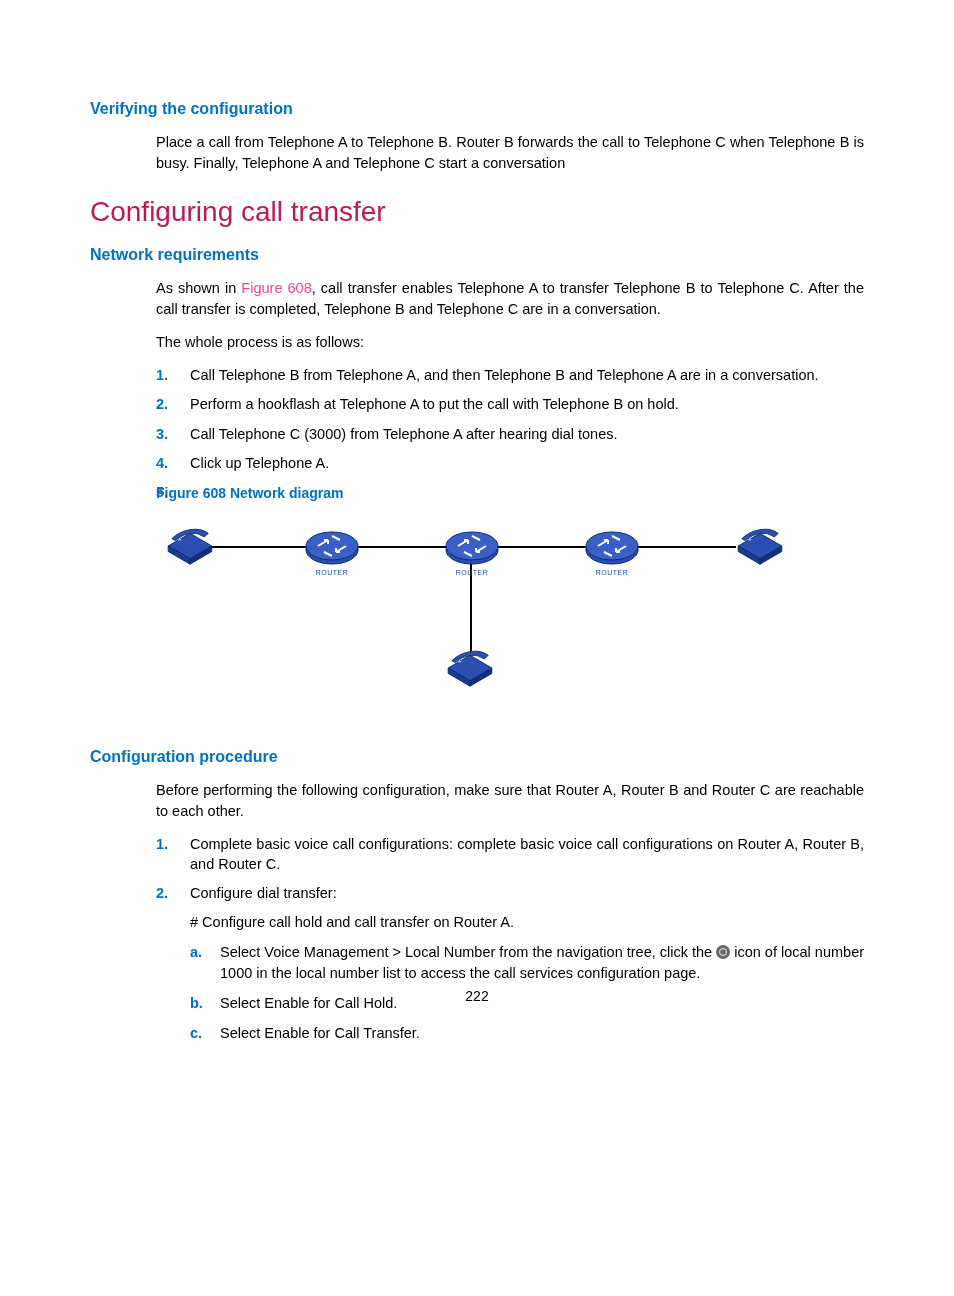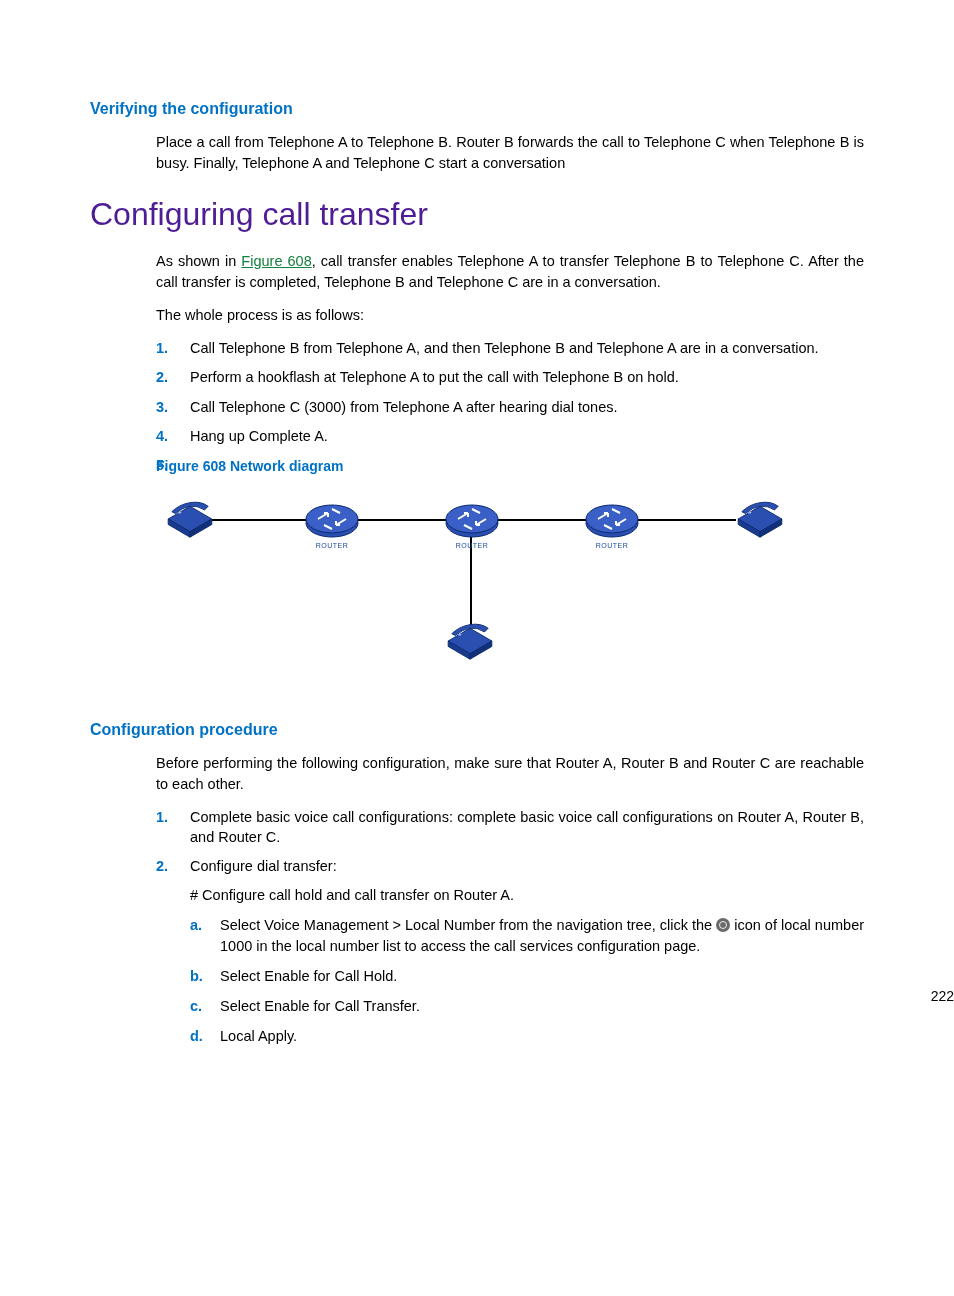--- a/index.html
+++ b/index.html
@@ -16,23 +16,23 @@
     padding: 100px 90px 40px 90px;
     position: relative;
   }
   .h3 {
     color: #0072c6;
     font-weight: bold;
     font-size: 16px;
     margin: 0 0 14px 0;
   }
   .h1 {
-    color: #4c1d95;
+    color: #be185d;
     font-weight: 300;
-    font-size: 32px;
+    font-size: 28px;
     margin: 22px 0 18px 0;
     font-family: "Futura", "Trebuchet MS", Arial, sans-serif;
   }
   .body-block {
     margin-left: 66px;
     font-size: 14.5px;
     line-height: 1.45;
     text-align: justify;
   }
   .para {
@@ -74,30 +74,29 @@
     color: #0072c6;
     font-weight: bold;
   }
   .fig-caption {
     color: #0072c6;
     font-weight: bold;
     font-size: 14px;
     margin: 8px 0 14px 0;
   }
   .link {
-    color: #15803d;
-    text-decoration: underline;
+    color: #ec4899;
   }
   .bold { font-weight: normal; }
   .pagenum {
     position: absolute;
     bottom: 40px;
     left: 0;
     width: 100%;
-    text-align: right;
+    text-align: center;
     font-size: 14px;
   }
 
   
   .diagram {
     margin: 0 0 30px 0;
     position: relative;
     height: 200px;
     width: 640px;
   }
@@ -178,31 +177,32 @@
 
 <div class="page">
 
   <div class="h3">Verifying the configuration</div>
   <div class="body-block">
     <p class="para">Place a call from Telephone A to Telephone B. Router B forwards the call to Telephone C when Telephone B is busy. Finally, Telephone A and Telephone C start a conversation</p>
   </div>
 
   <div class="h1">Configuring call transfer</div>
 
+  <div class="h3">Network requirements</div>
   <div class="body-block">
     <p class="para">
       <span>As shown in </span><span class="link">Figure 608</span><span>, call transfer enables Telephone A to transfer Telephone B to Telephone C. After the call transfer is completed, Telephone B and Telephone C are in a conversation.</span>
     </p>
     <p class="para">The whole process is as follows:</p>
 
     <ol class="num">
       <li><span class="marker">1.</span><span>Call Telephone B from Telephone A, and then Telephone B and Telephone A are in a conversation.</span></li>
       <li><span class="marker">2.</span><span>Perform a hookflash at Telephone A to put the call with Telephone B on hold.</span></li>
       <li><span class="marker">3.</span><span>Call Telephone C (3000) from Telephone A after hearing dial tones.</span></li>
-      <li><span class="marker">4.</span><span>Hang up Complete A.</span></li>
+      <li><span class="marker">4.</span><span>Click up Telephone A.</span></li>
       <li><span class="marker">5.</span></li>
     </ol>
 
     <div class="fig-caption">Figure 608 Network diagram</div>
 
     <div class="diagram">
 
       <div class="hline" style="left:50px; top:28px; width:100px;"></div>
       <div class="hline" style="left:200px; top:28px; width:90px;"></div>
       <div class="hline" style="left:340px; top:28px; width:90px;"></div>

